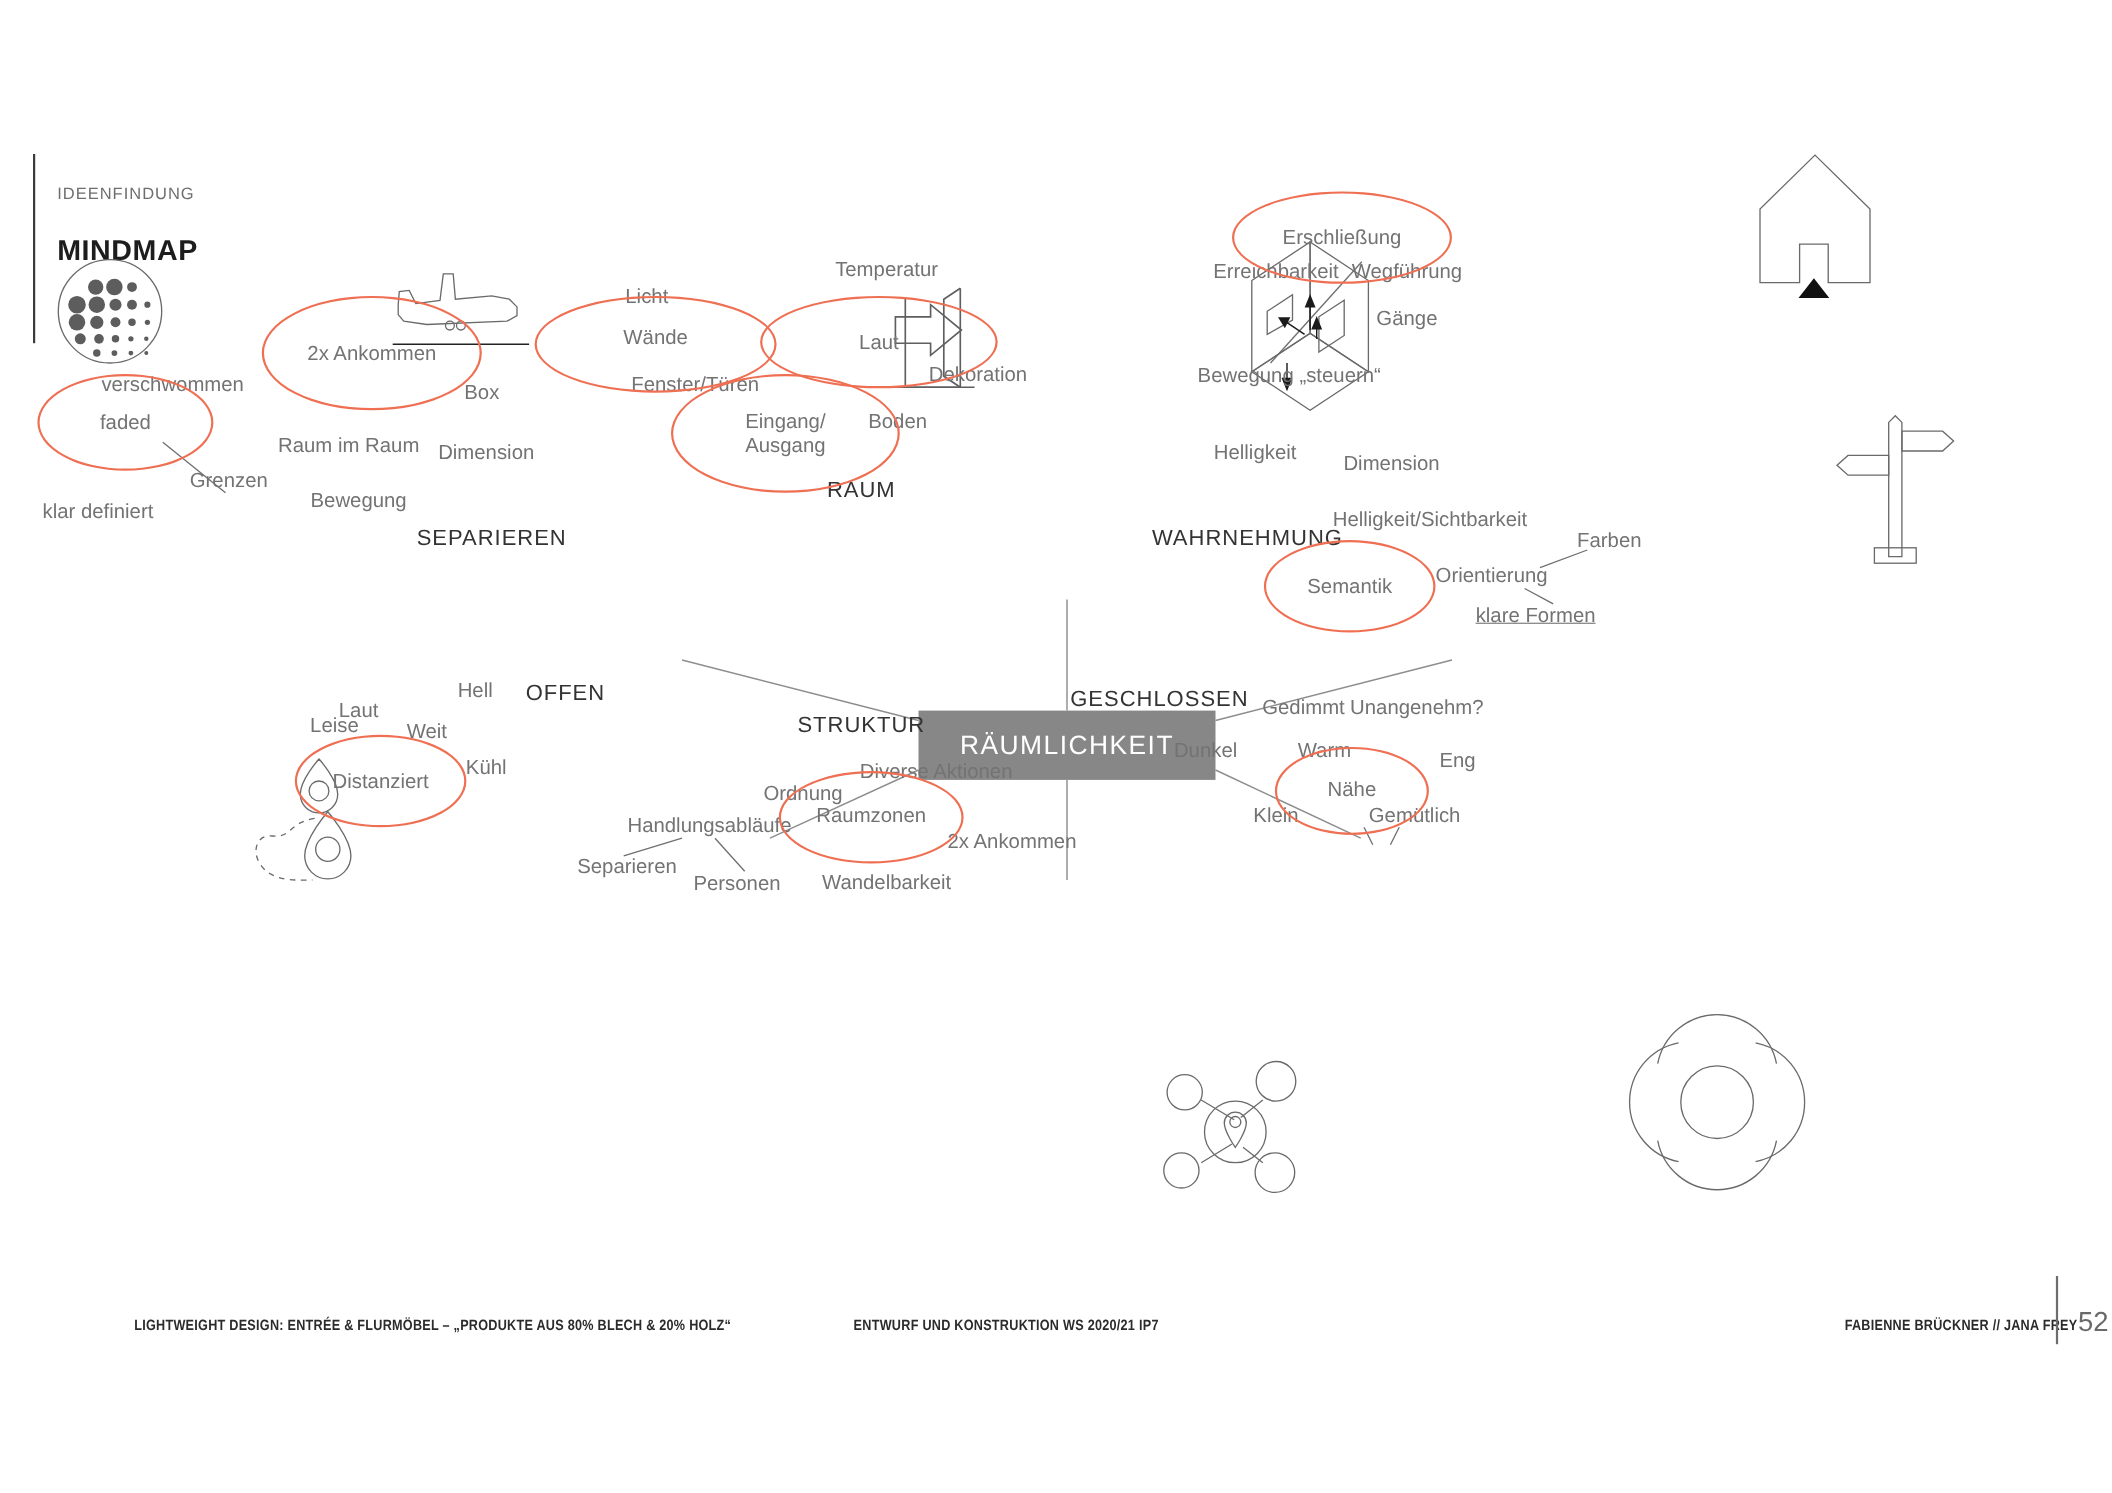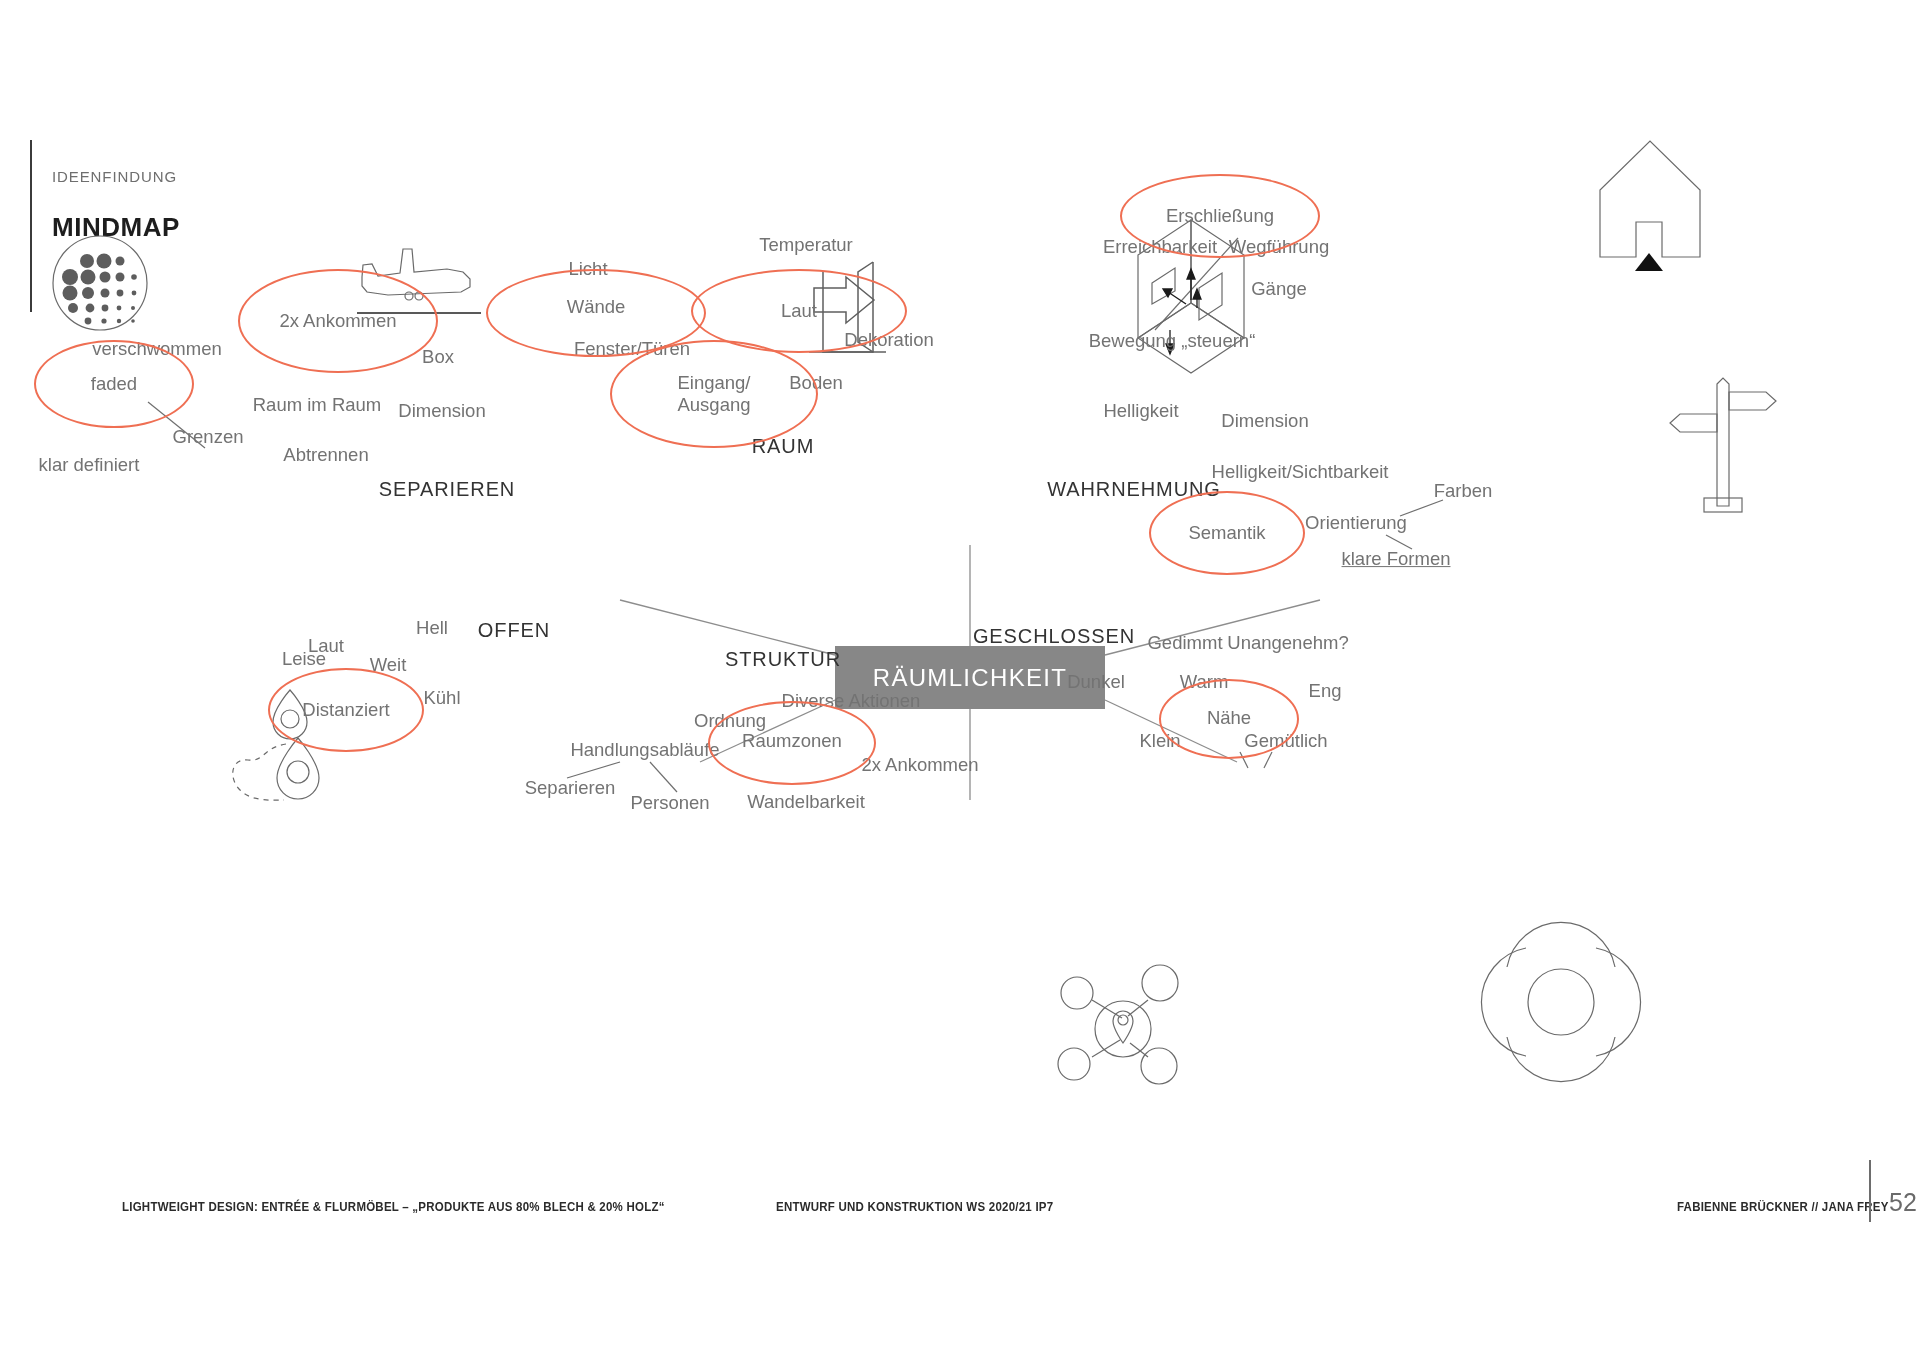--- a/index.html
+++ b/index.html
@@ -275,21 +275,21 @@
 
   <div id="label-host">
       <div class="lbl" style="left: 157px; top: 349px;">verschwommen</div>
       <div class="lbl" style="left: 114px; top: 384px;">faded</div>
       <div class="lbl" style="left: 208px; top: 437px;">Grenzen</div>
       <div class="lbl" style="left: 89px; top: 465px;">klar definiert</div>
       <div class="lbl" style="left: 338px; top: 321px;">2x Ankommen</div>
       <div class="lbl" style="left: 438px; top: 357px;">Box</div>
       <div class="lbl" style="left: 317px; top: 405px;">Raum im Raum</div>
       <div class="lbl" style="left: 442px; top: 411px;">Dimension</div>
-      <div class="lbl" style="left: 326px; top: 455px;">Abtrennen</div>
+      <div class="lbl" style="left: 326px; top: 455px;">Bewegung</div>
       <div class="lbl" style="left: 588px; top: 269px;">Licht</div>
       <div class="lbl" style="left: 596px; top: 307px;">Wände</div>
       <div class="lbl" style="left: 632px; top: 349px;">Fenster/Türen</div>
       <div class="lbl" style="left: 806px; top: 245px;">Temperatur</div>
       <div class="lbl" style="left: 799px; top: 311px;">Laut</div>
       <div class="lbl" style="left: 889px; top: 340px;">Dekoration</div>
       <div class="lbl" style="left: 816px; top: 383px;">Boden</div>
       <div class="lbl" style="left: 1220px; top: 216px;">Erschließung</div>
       <div class="lbl" style="left: 1160px; top: 247px;">Erreichbarkeit</div>
       <div class="lbl" style="left: 1279px; top: 247px;">Wegführung</div>

